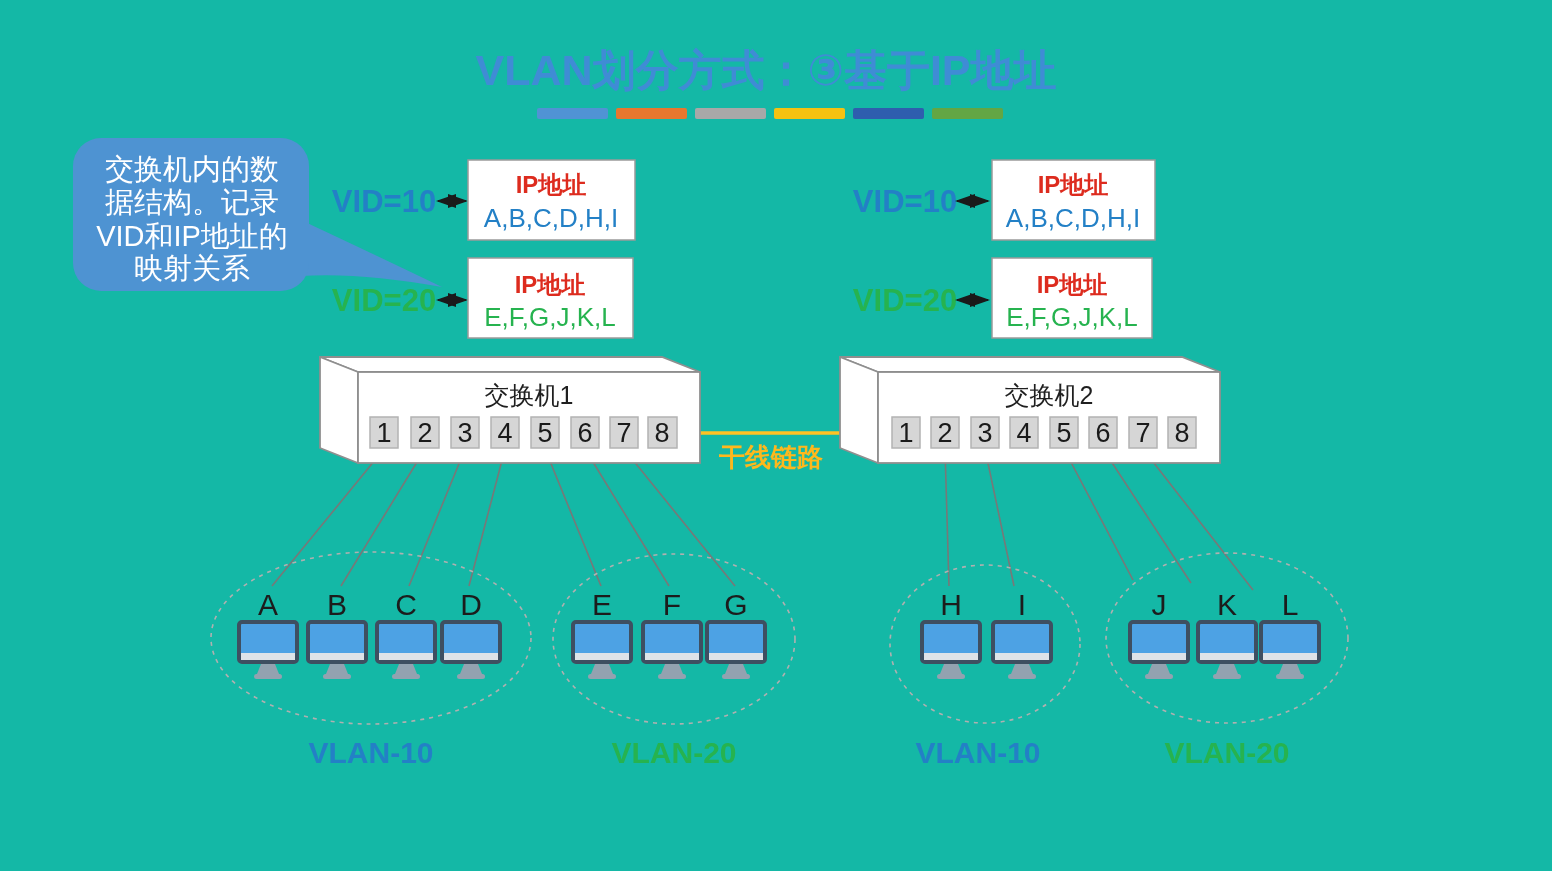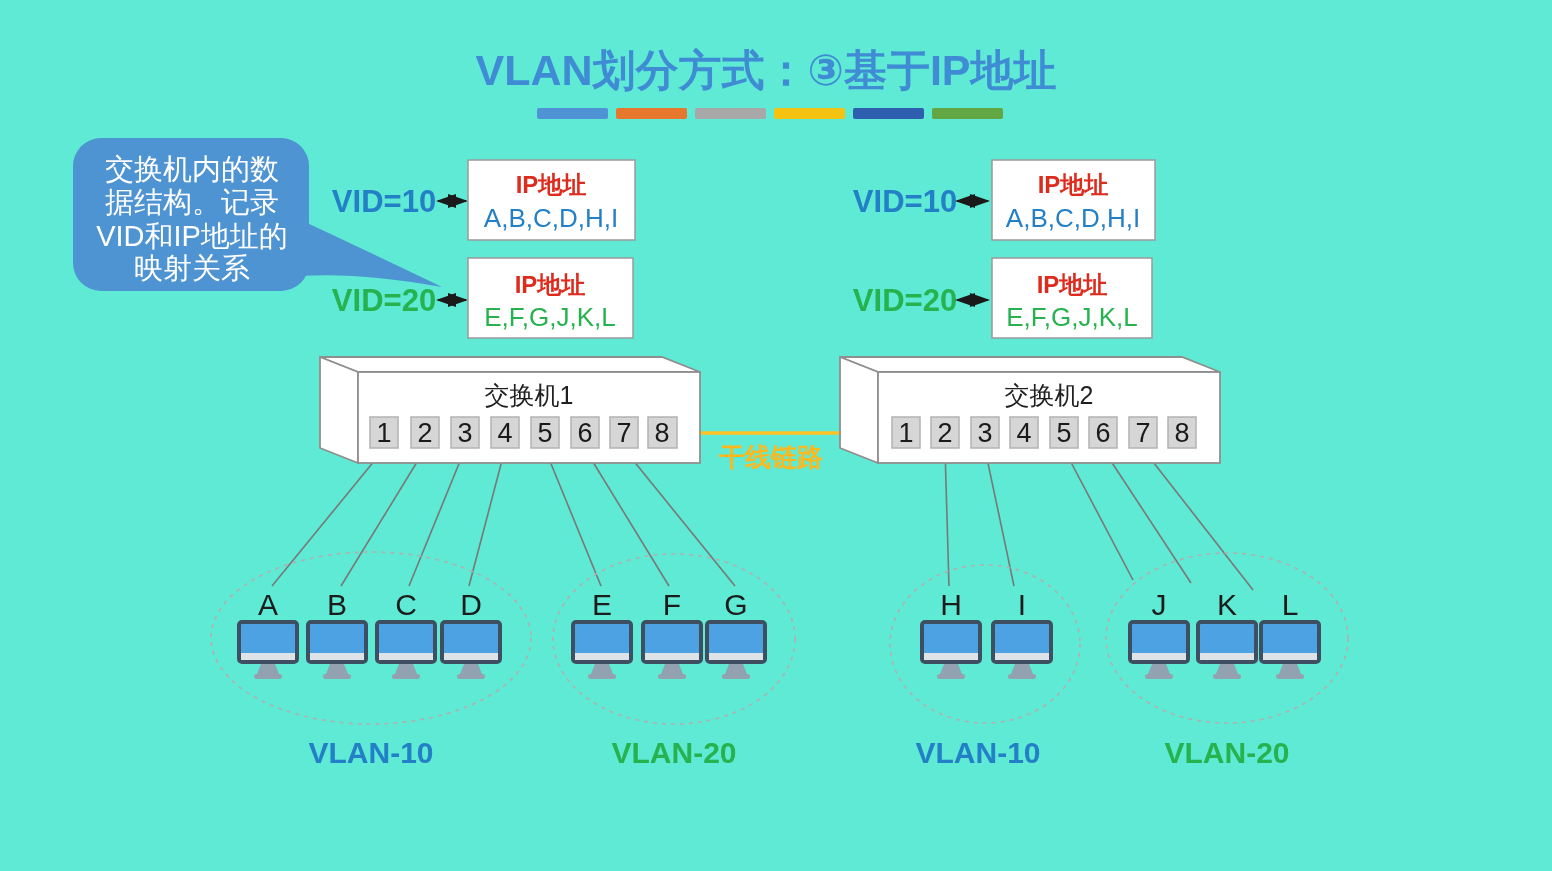--- a/index.html
+++ b/index.html
@@ -5,21 +5,21 @@
   html, body {
     margin: 0;
     padding: 0;
     background: #ffffff;
     font-family: "Liberation Sans", "DejaVu Sans", sans-serif;
   }
   .stage {
     position: relative;
     width: 1552px;
     height: 871px;
-    background: #5eead4;
+    background: #14b8a6;
     overflow: hidden;
   }
   svg text {
     font-family: "Liberation Sans", "DejaVu Sans", sans-serif;
   }
   .box-rect   { fill: #ffffff; stroke: #9a9a9a; stroke-width: 1.5; }
   .switch-face{ fill: #ffffff; stroke: #8f8f8f; stroke-width: 1.8; }
   .port-rect  { fill: #d6d6d6; stroke: #b3b3b3; stroke-width: 1.5; }
   .port-num   { font-size: 27px; fill: #1a1a1a; }
   .cable      { stroke: #787878; stroke-width: 1.6; }

